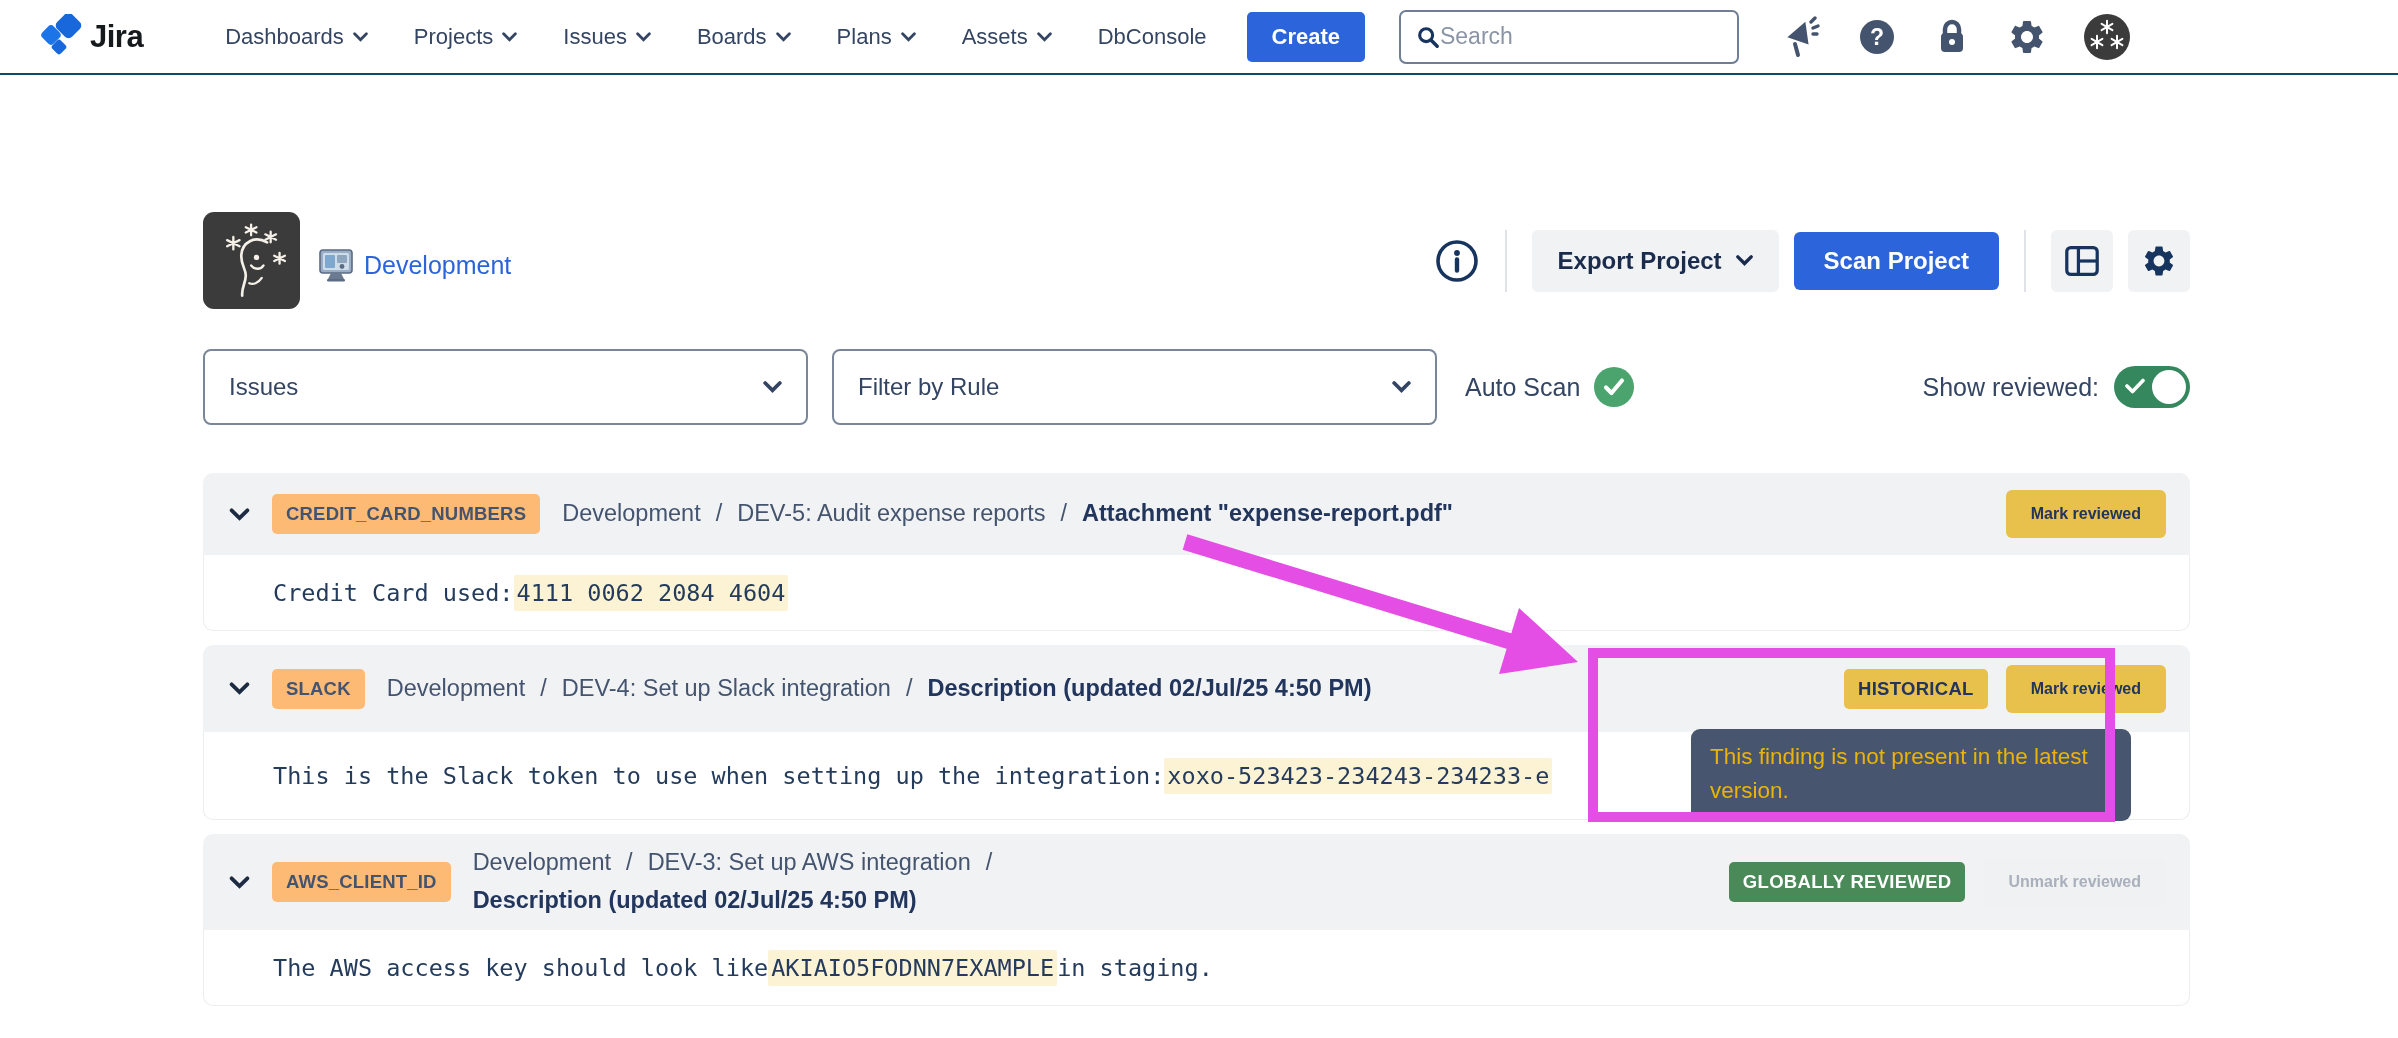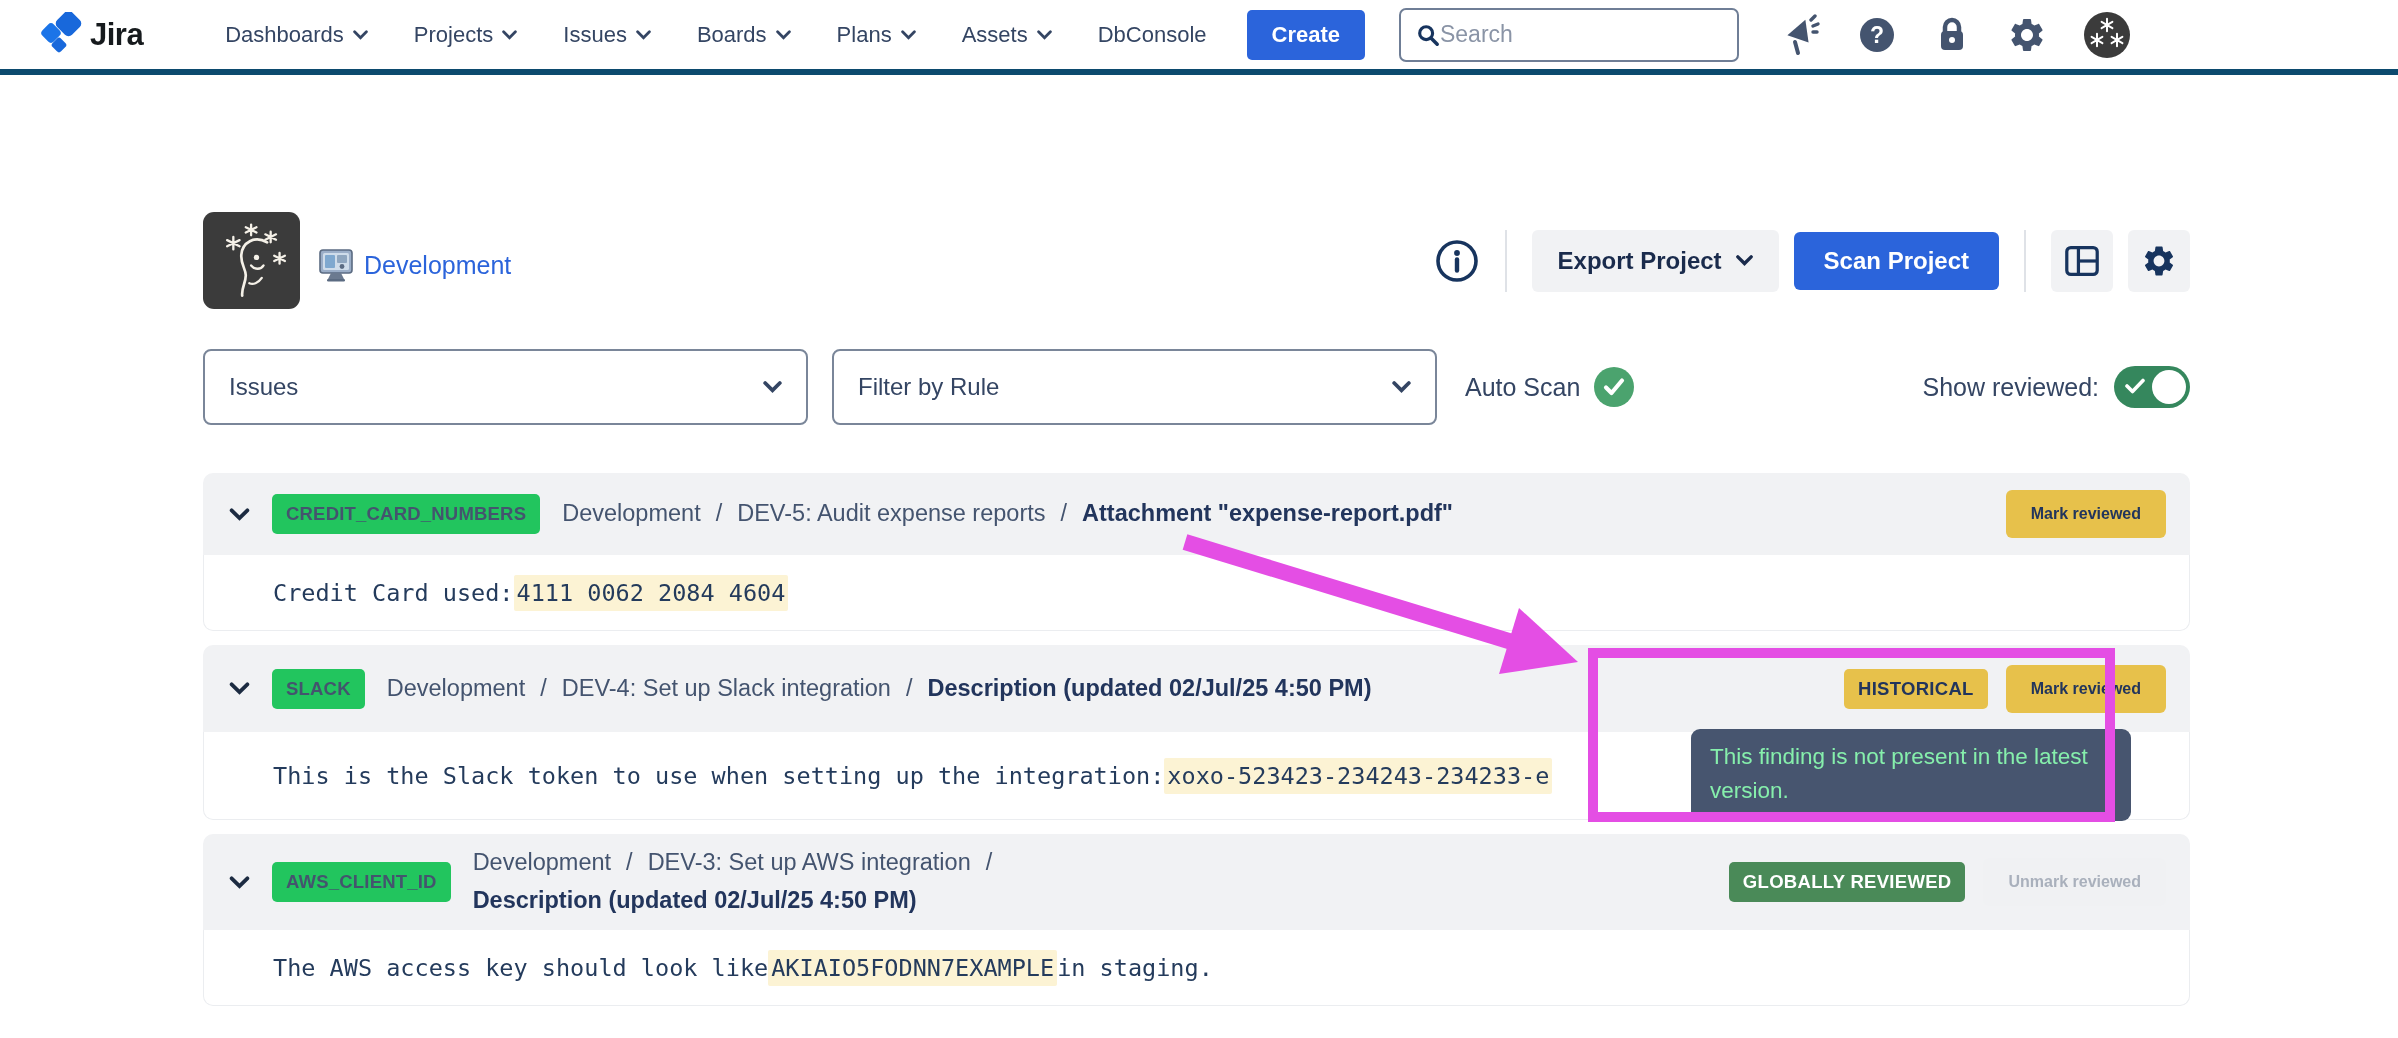--- a/index.html
+++ b/index.html
@@ -10,21 +10,21 @@
     color: #172B4D;
     position: relative;
     overflow: hidden;
   }
   
   .topnav {
     height: 75px;
     display: flex;
     align-items: center;
     padding: 0 34px 0 36px;
-    border-bottom: 6px solid #0c4a6e;
+    border-bottom: 2px solid #0c4a6e;
     background: #fff;
   }
   .nav-logo { display: flex; align-items: center; gap: 8px; margin-right: 82px; }
   .nav-logo-text { font-size: 31px; font-weight: 600; color: #161A1D; letter-spacing: -0.5px; }
   .nav-menu { display: flex; align-items: center; gap: 46px; }
   .nav-item {
     display: flex; align-items: center; gap: 9px;
     font-size: 22px; color: #344563; cursor: pointer; white-space: nowrap;
   }
   .create-btn {
@@ -99,21 +99,21 @@
   
   .findings { margin-top: 48px; display: flex; flex-direction: column; gap: 14px; }
   .finding-card { border-radius: 10px; position: relative; }
   .finding-head {
     background: #F1F2F4; border-radius: 10px 10px 0 0;
     display: flex; align-items: center; gap: 22px; padding: 0 24px 0 26px;
   }
   .h82 { height: 82px; } .h87 { height: 87px; } .h96 { height: 96px; }
   .expander { cursor: pointer; display: flex; align-items: center; flex: 0 0 auto; }
   .rule-badge {
-    background: #22c55e; color: #44546E; border-radius: 5px;
+    background: #fdba74; color: #44546E; border-radius: 5px;
     padding: 9px 14px; font-size: 18.5px; font-weight: 700;
     letter-spacing: 0.2px; white-space: nowrap; flex: 0 0 auto;
   }
   .crumbs {
     display: flex; flex-wrap: wrap; align-items: center; column-gap: 15px;
     font-size: 23.5px; color: #44546F; line-height: 1.6;
   }
   .crumb { cursor: pointer; }
   .sep { color: #44546F; }
   .loc { font-weight: 600; color: #22355C; }
@@ -137,21 +137,21 @@
     border-radius: 0 0 10px 10px;
     display: flex; align-items: center; padding: 0 28px 0 69px;
     font-family: "DejaVu Sans Mono", monospace;
     font-size: 23.5px; color: #243B5C; white-space: nowrap;
   }
   .b76 { height: 76px; } .b88 { height: 88px; }
   .hl { background: #FCF3D4; padding: 4px 3px; border-radius: 2px; }
   
   .tooltip {
     position: absolute; left: 1488px; top: 84px; width: 440px;
-    background: #47556F; color: #86efac; border-radius: 9px;
+    background: #47556F; color: #eab308; border-radius: 9px;
     padding: 11px 19px 13px 19px; font-size: 22.5px; line-height: 1.5;
     z-index: 10;
   }
   
   #annotation-overlay {
     position: absolute; left: 0; top: 0; width: 2398px; height: 1038px;
     pointer-events: none; z-index: 50;
   }
 </style>
 </head>

